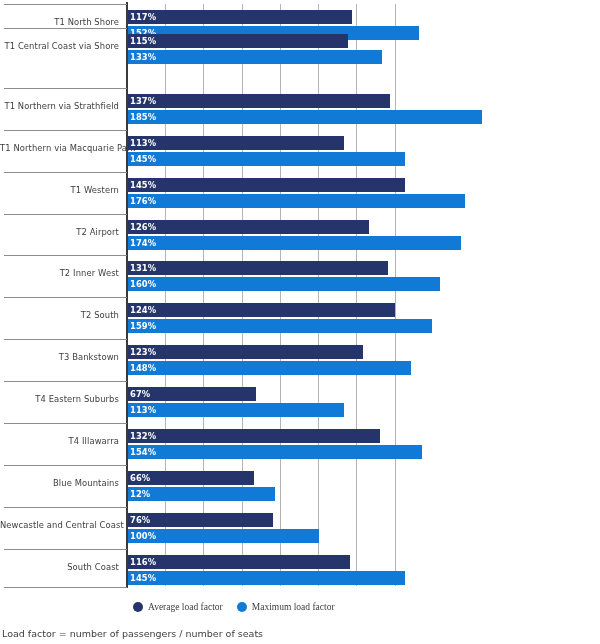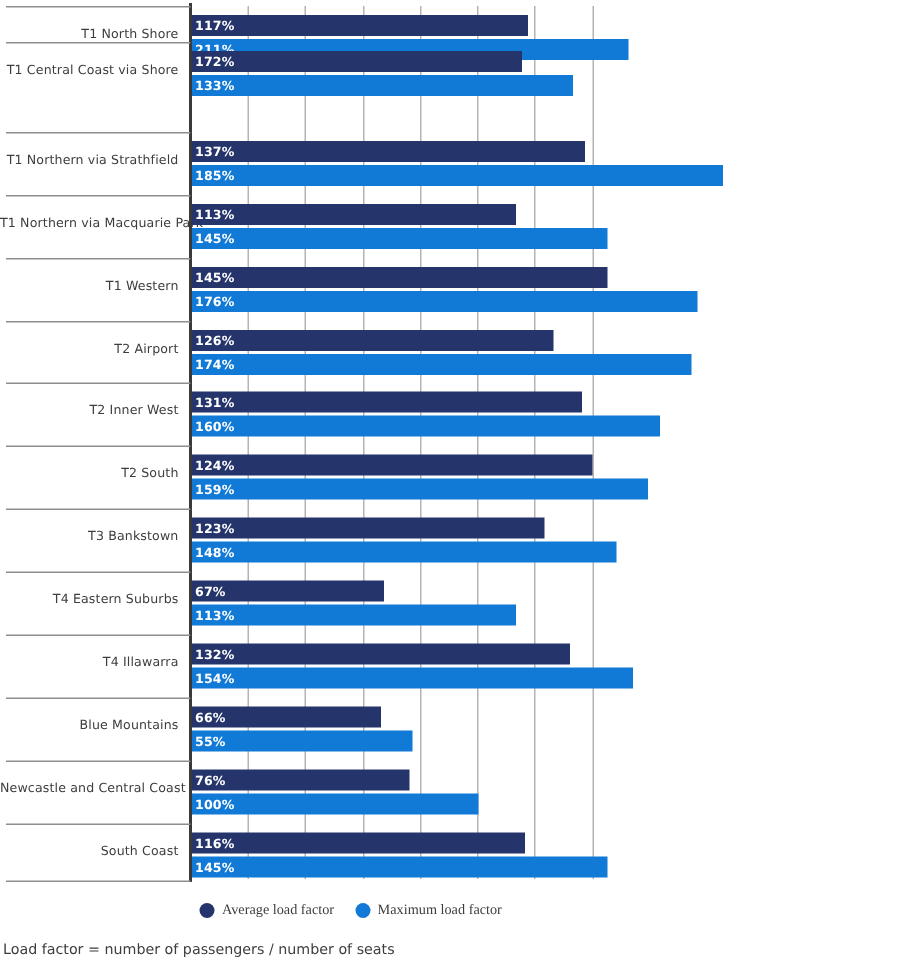--- a/index.html
+++ b/index.html
@@ -171,28 +171,28 @@
       </div>
     <div class="axis-line"></div>
     <div id="rows">
         <div class="row" style="top: 4px;">
           <div class="row-sep"></div>
           <div class="row-label">T1 North Shore</div>
           <div class="bar avg" style="width: 223.704px; background: rgb(37, 53, 107);">
             <div class="bar-label">117%</div>
           </div>
           <div class="bar max" style="width: 290.624px; background: rgb(17, 121, 214);">
-            <div class="bar-label">211%</div>
+            <div class="bar-label">152%</div>
           </div>
         </div>
         <div class="row" style="top: 28px;">
           <div class="row-sep"></div>
           <div class="row-label">T1 Central Coast via Shore</div>
           <div class="bar avg" style="width: 219.88px; background: rgb(37, 53, 107);">
-            <div class="bar-label">172%</div>
+            <div class="bar-label">115%</div>
           </div>
           <div class="bar max" style="width: 254.296px; background: rgb(17, 121, 214);">
             <div class="bar-label">133%</div>
           </div>
         </div>
         <div class="row" style="top: 87.8px;">
           <div class="row-sep"></div>
           <div class="row-label">T1 Northern via Strathfield</div>
           <div class="bar avg" style="width: 261.944px; background: rgb(37, 53, 107);">
             <div class="bar-label">137%</div>
@@ -281,21 +281,21 @@
             <div class="bar-label">154%</div>
           </div>
         </div>
         <div class="row" style="top: 464.9px;">
           <div class="row-sep"></div>
           <div class="row-label">Blue Mountains</div>
           <div class="bar avg" style="width: 126.192px; background: rgb(37, 53, 107);">
             <div class="bar-label">66%</div>
           </div>
           <div class="bar max" style="width: 147.224px; background: rgb(17, 121, 214);">
-            <div class="bar-label">55%</div>
+            <div class="bar-label">12%</div>
           </div>
         </div>
         <div class="row" style="top: 506.8px;">
           <div class="row-sep"></div>
           <div class="row-label">Newcastle and Central Coast</div>
           <div class="bar avg" style="width: 145.312px; background: rgb(37, 53, 107);">
             <div class="bar-label">76%</div>
           </div>
           <div class="bar max" style="width: 191.2px; background: rgb(17, 121, 214);">
             <div class="bar-label">100%</div>

